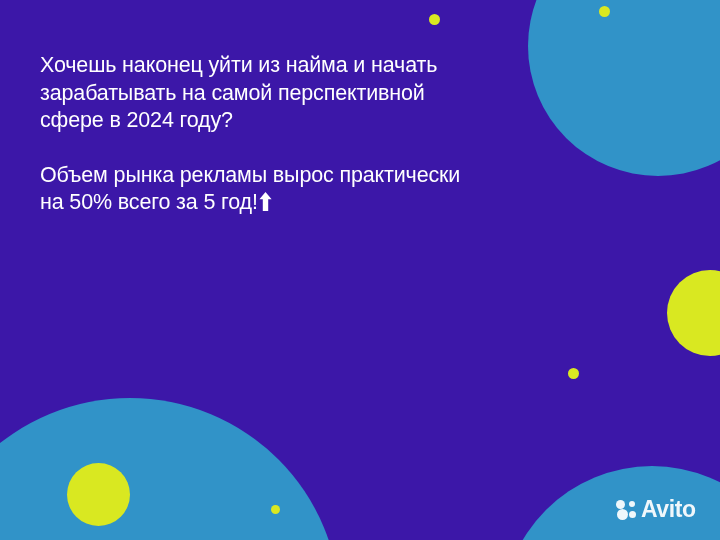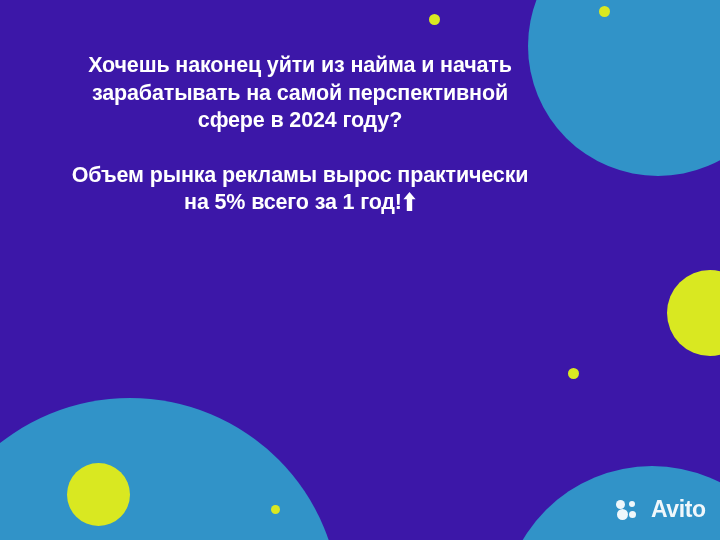--- a/index.html
+++ b/index.html
@@ -77,46 +77,45 @@
     position: absolute;
     left: 40px;
     top: 52px;
     width: 520px;
     z-index: 5;
   }
   .para {
     color: #ffffff;
     font-size: 21.5px;
     line-height: 27.5px;
-    font-weight: 700;
+    font-weight: 400;
     letter-spacing: -0.15px;
     margin: 0 0 27px 0;
     white-space: pre-line;
-    text-align: center;
   }
   .para:last-child { margin-bottom: 0; }
 
   .arrow-up {
     display: inline-block;
     position: relative;
     top: 2px;
     width: 13px;
     height: 19px;
     margin-left: 1px;
     vertical-align: baseline;
   }
 
   
   .logo {
     position: absolute;
     left: 616px;
     top: 498px;
     display: flex;
     align-items: center;
-    gap: 14px;
+    gap: 4px;
     z-index: 6;
   }
   .logo-mark {
     position: relative;
     width: 21px;
     height: 20px;
     flex: none;
   }
   .logo-mark i {
     position: absolute;
@@ -153,21 +152,21 @@
   <div class="dot dot-3"></div>
   <div class="dot dot-4"></div>
 
   <div class="copy">
 
     <p class="para">Хочешь наконец уйти из найма и начать
 зарабатывать на самой перспективной
 сфере в 2024 году?</p>
 
     <p class="para"><span>Объем рынка рекламы вырос практически
-на 5% всего за 1 год!</span><span class="arrow-up"><svg width="13" height="19" viewBox="0 0 13 19" aria-hidden="true">
+на 50% всего за 5 год!</span><span class="arrow-up"><svg width="13" height="19" viewBox="0 0 13 19" aria-hidden="true">
             <path d="M6.5 0 L12.6 7.2 L9.2 7.2 L9.2 19 L3.8 19 L3.8 7.2 L0.4 7.2 Z" fill="#ffffff"></path>
           </svg></span></p>
 
   </div>
 
   <div class="logo">
     <span class="logo-mark">
       <i class="lm-a"></i>
         <i class="lm-b"></i>
         <i class="lm-c"></i>

